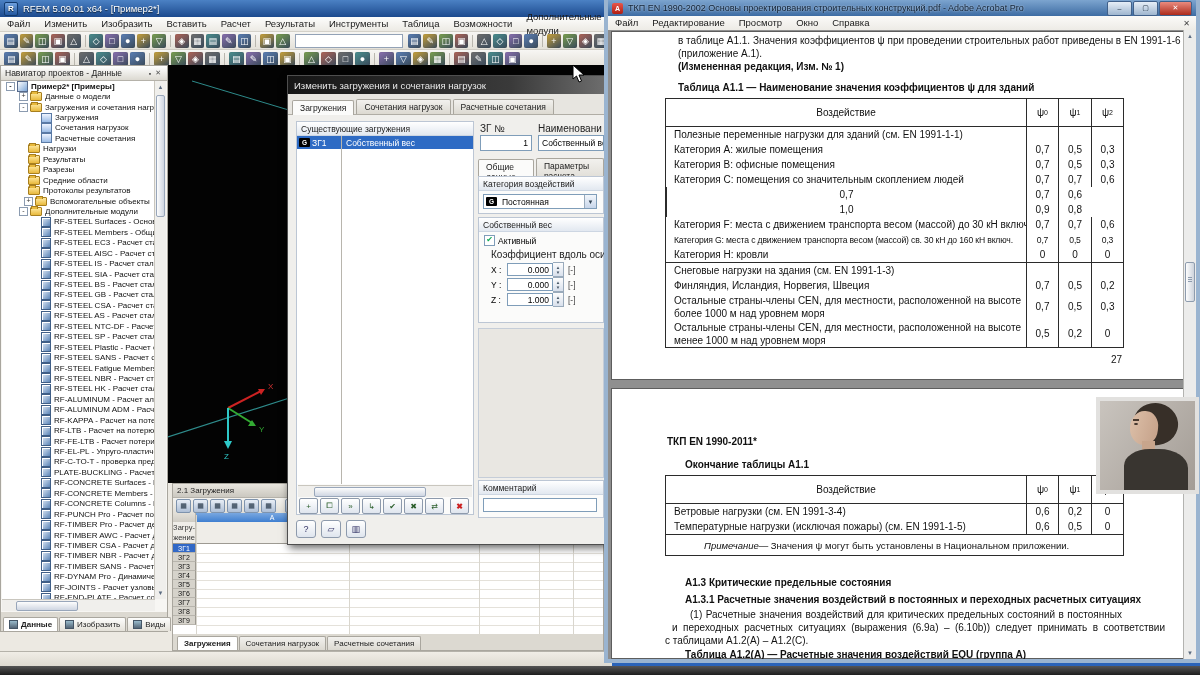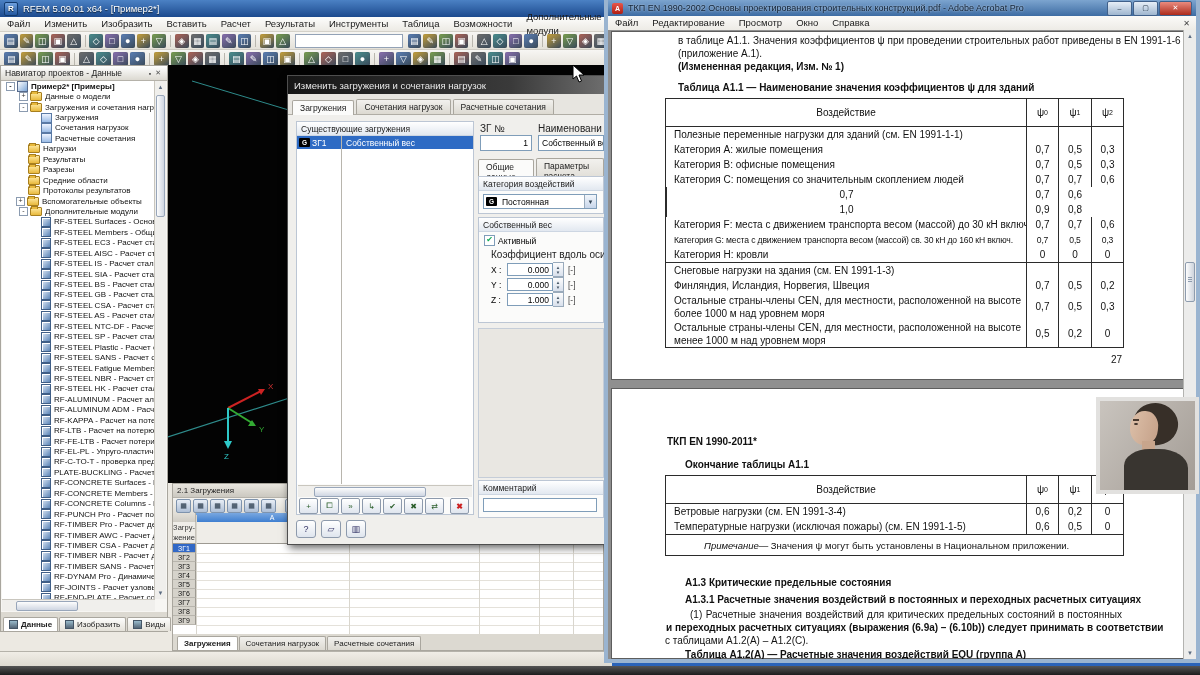--- a/index.html
+++ b/index.html
@@ -338,21 +338,21 @@
         <div class="tree-row" style="padding-left: 17px;">
           <span style="width: 9px; flex: 0 0 auto;"></span>
           <span class="ic i-folder"></span>
           <span>Средние области</span>
         </div>
         <div class="tree-row" style="padding-left: 17px;">
           <span style="width: 9px; flex: 0 0 auto;"></span>
           <span class="ic i-folder"></span>
           <span>Протоколы результатов</span>
         </div>
-        <div class="tree-row" style="padding-left: 14px;">
+        <div class="tree-row" style="padding-left: 22px;">
           <span class="expbox">+</span>
           <span class="ic i-folder"></span>
           <span>Вспомогательные объекты</span>
         </div>
         <div class="tree-row" style="padding-left: 17px;">
           <span class="expbox">-</span>
           <span class="ic i-folder"></span>
           <span>Дополнительные модули</span>
         </div>
         <div class="tree-row" style="padding-left: 30px;">
@@ -890,21 +890,21 @@
             <div class="v">0</div>
           </div>
           <div class="pt-note">
             <i>Примечание</i>
             <span> — Значения ψ могут быть установлены в Национальном приложении.</span>
           </div>
         </div>
       <div class="pdf-line b" style="left:73px;top:188px;">А1.3  Критические предельные состояния</div>
       <div class="pdf-line b" style="left:73px;top:205px;">А1.3.1 Расчетные значения воздействий в постоянных и переходных расчетных ситуациях</div>
       <div class="pdf-line" style="left:78px;top:220px;width:432px;text-align-last:justify;">(1) Расчетные значения воздействий для критических предельных состояний в постоянных</div>
-      <div class="pdf-line" style="left:54px;top:233px;width:493px;text-align-last:justify;font-weight:bold;">и переходных расчетных ситуациях (выражения (6.9а) – (6.10b)) следует принимать в соответствии</div>
+      <div class="pdf-line" style="left:60px;top:233px;width:493px;text-align-last:justify;">и переходных расчетных ситуациях (выражения (6.9а) – (6.10b)) следует принимать в соответствии</div>
       <div class="pdf-line" style="left:53px;top:246px;">с таблицами А1.2(А) – А1.2(С).</div>
       <div class="pdf-line b" style="left:73px;top:260px;">Таблица А1.2(А) — Расчетные значения воздействий EQU (группа А)</div>
 
     </div>
 
     <div class="acr-vscroll">
       <div class="scroll-arrow" style="top:0;width:12px;">▲</div>
       <div class="acr-vthumb">
         <div class="grip" style="margin-top:14px;"></div>
           <div class="grip"></div>

